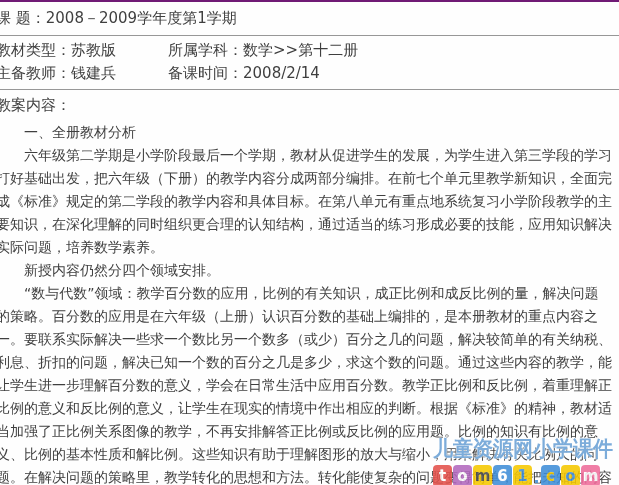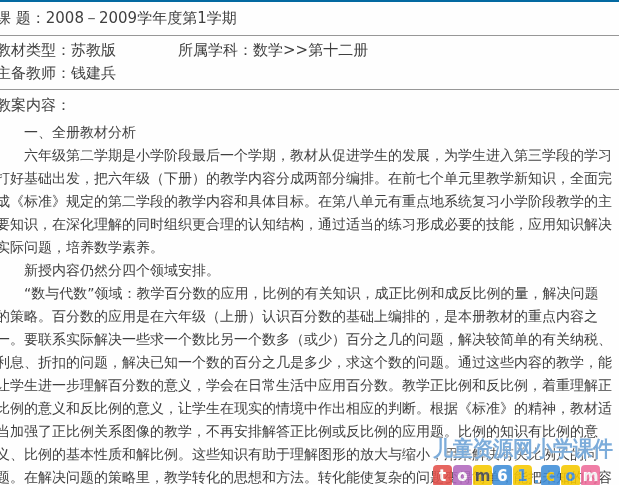--- a/index.html
+++ b/index.html
@@ -1,41 +1,41 @@
 <!DOCTYPE html>
 <html><head>
 <meta charset="utf-8">
 <style>
   html,body{margin:0;padding:0;background:#ffffff;}
   #page{
     position:relative;
     width:619px;height:485px;
     overflow:hidden;
     background:#fefefe;
-    border-top:2px solid #0369a1;
+    border-top:2px solid #701a75;
     font-family:"DejaVu Sans",sans-serif;
     color:#3f3f3f;
     box-sizing:border-box;
   }
   #shift{margin-left:-4px;}
   .hdr-row1{
     padding:7px 0 7px 0;
     font-size:15px;
     white-space:nowrap;
   }
   .rule{border:none;border-top:1px solid #979797;margin:0;}
   .hdr-grid{padding:3px 0 4px 0;}
   .hdr-line{
     display:flex;
     font-size:15px;
     line-height:23px;
     white-space:nowrap;
   }
   .col1{width:172px;flex:none;}
-  .col2{width:194px;flex:none;margin-left:10px;}
+  .col2{width:194px;flex:none;}
   .col3{flex:none;}
   .content-label{
     font-size:15px;
     padding:6px 0 4px 0;
   }
   .body-text{
     font-size:14px;
     line-height:23px;
     padding-top:2px;
   }
@@ -95,20 +95,21 @@
 
     <hr class="rule">
 
     <div class="hdr-grid">
       <div class="hdr-line">
         <span class="col1"><span>教材类型：</span><span>苏教版</span></span>
         <span class="col2"><span>所属学科：</span><span>数学&gt;&gt;第十二册</span></span>
       </div>
       <div class="hdr-line">
         <span class="col1"><span>主备教师：</span><span>钱建兵</span></span>
+        <span class="col2"><span>备课时间：</span><span>2008/2/14</span></span>
       </div>
     </div>
 
     <hr class="rule">
 
     <div class="content-label">教案内容：</div>
 
     <div class="body-text">
         <div class="text-line indent">一、全册教材分析</div>
         <div class="text-line indent">六年级第二学期是小学阶段最后一个学期，教材从促进学生的发展，为学生进入第三学段的学习</div>

